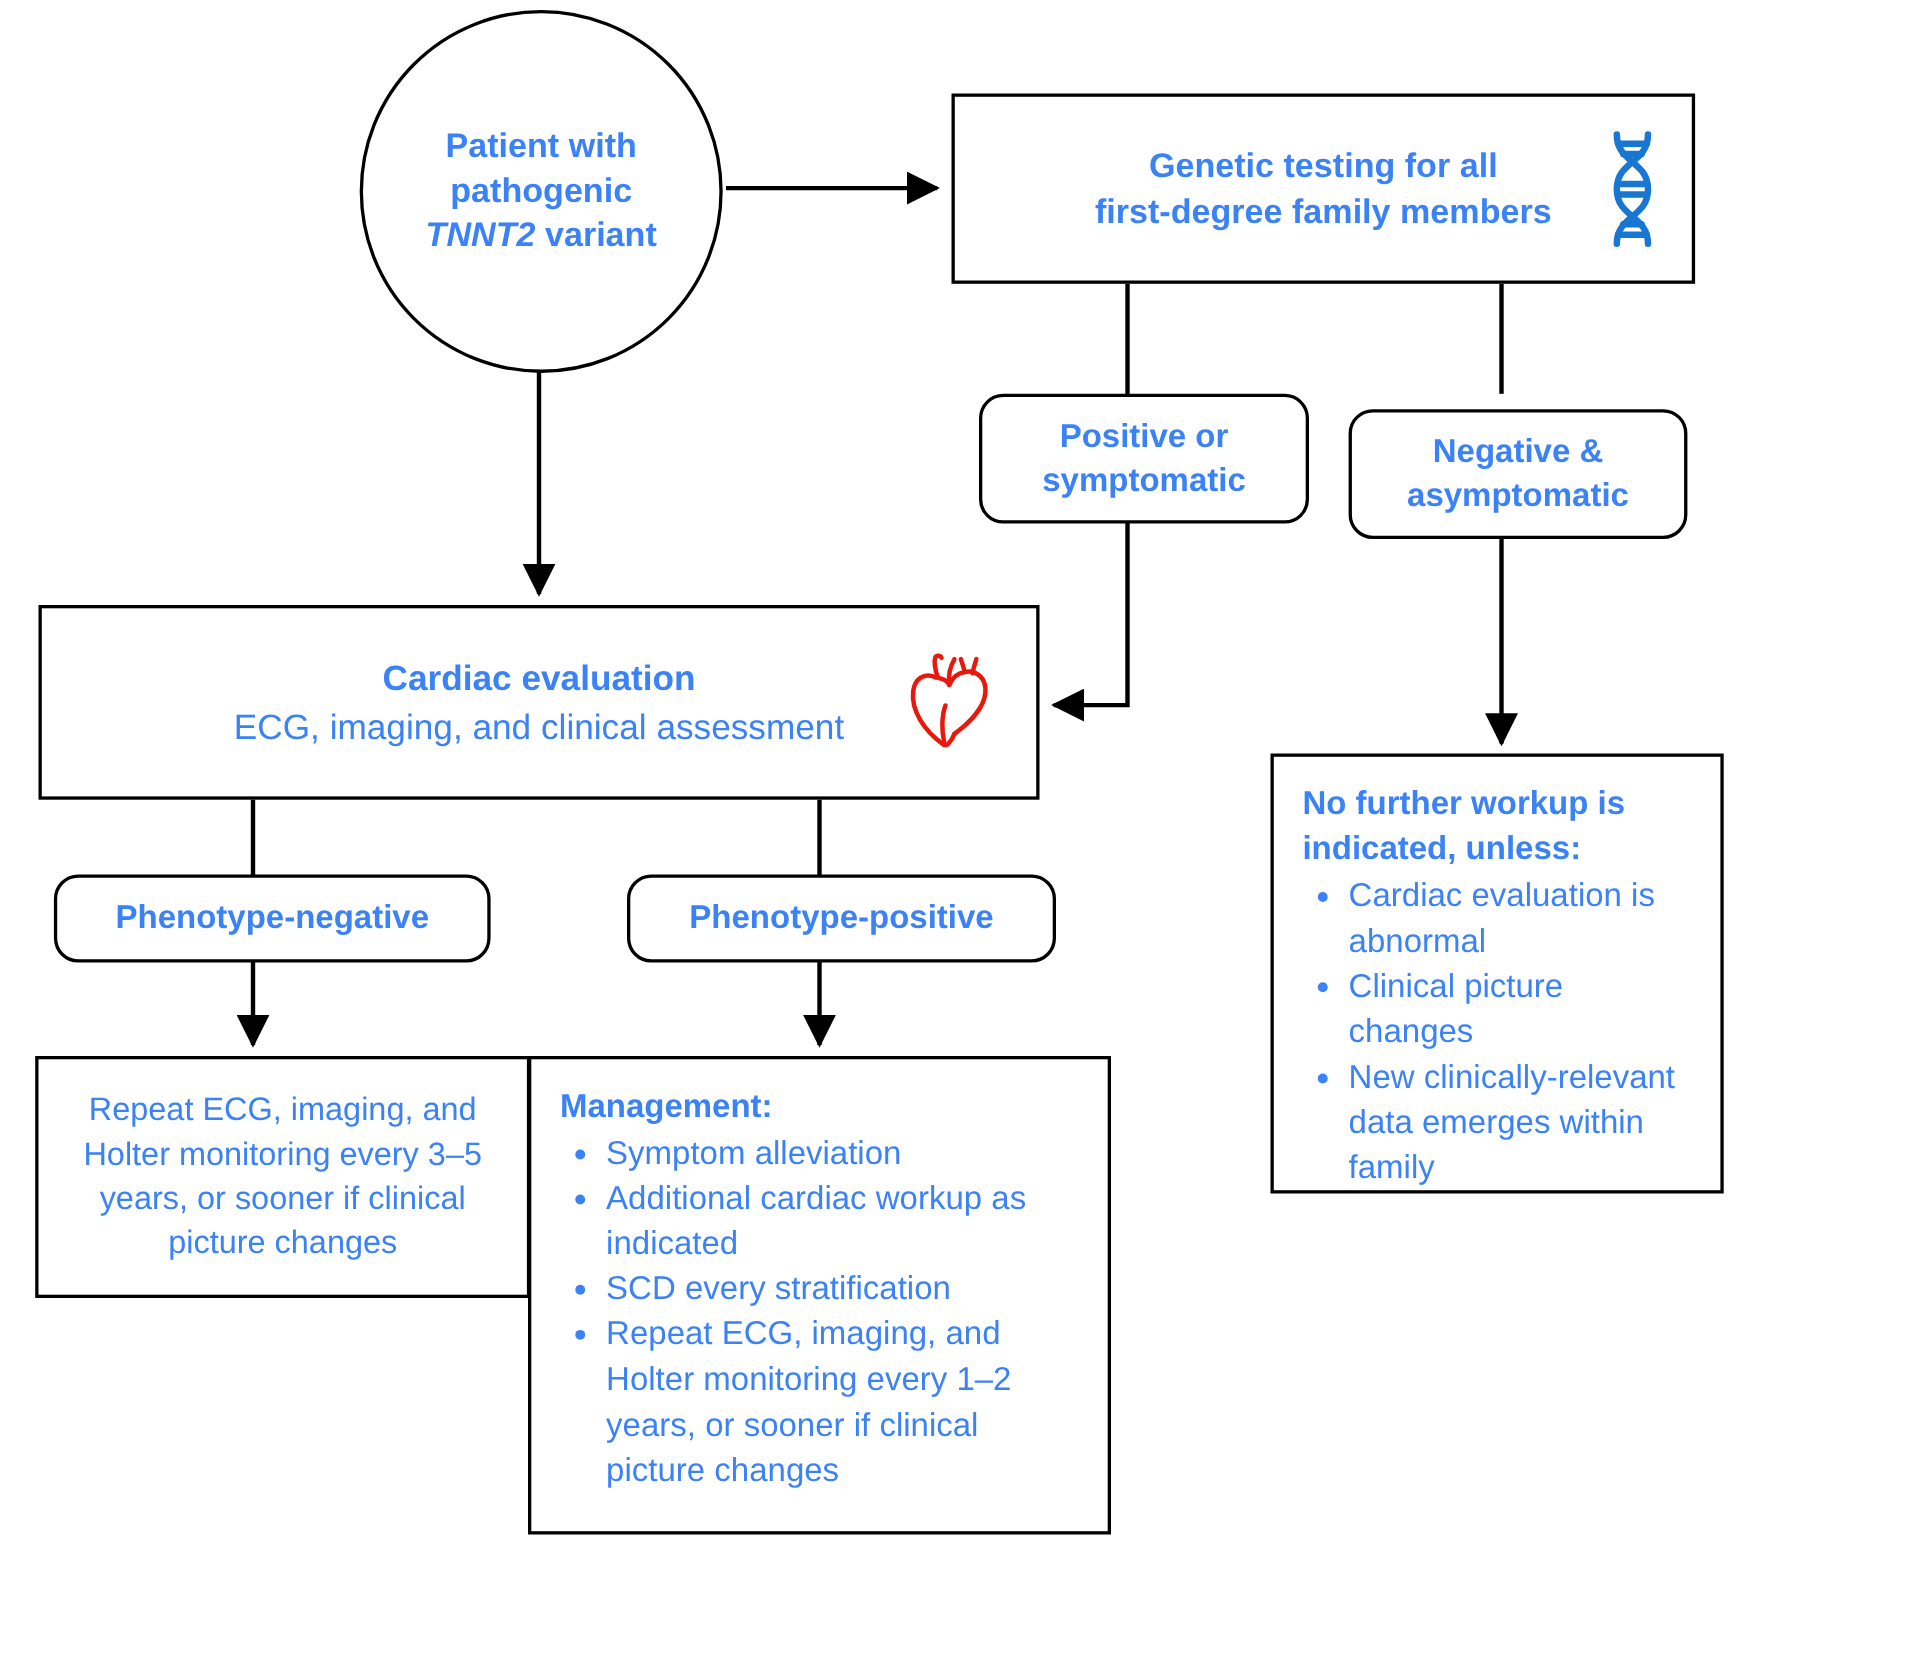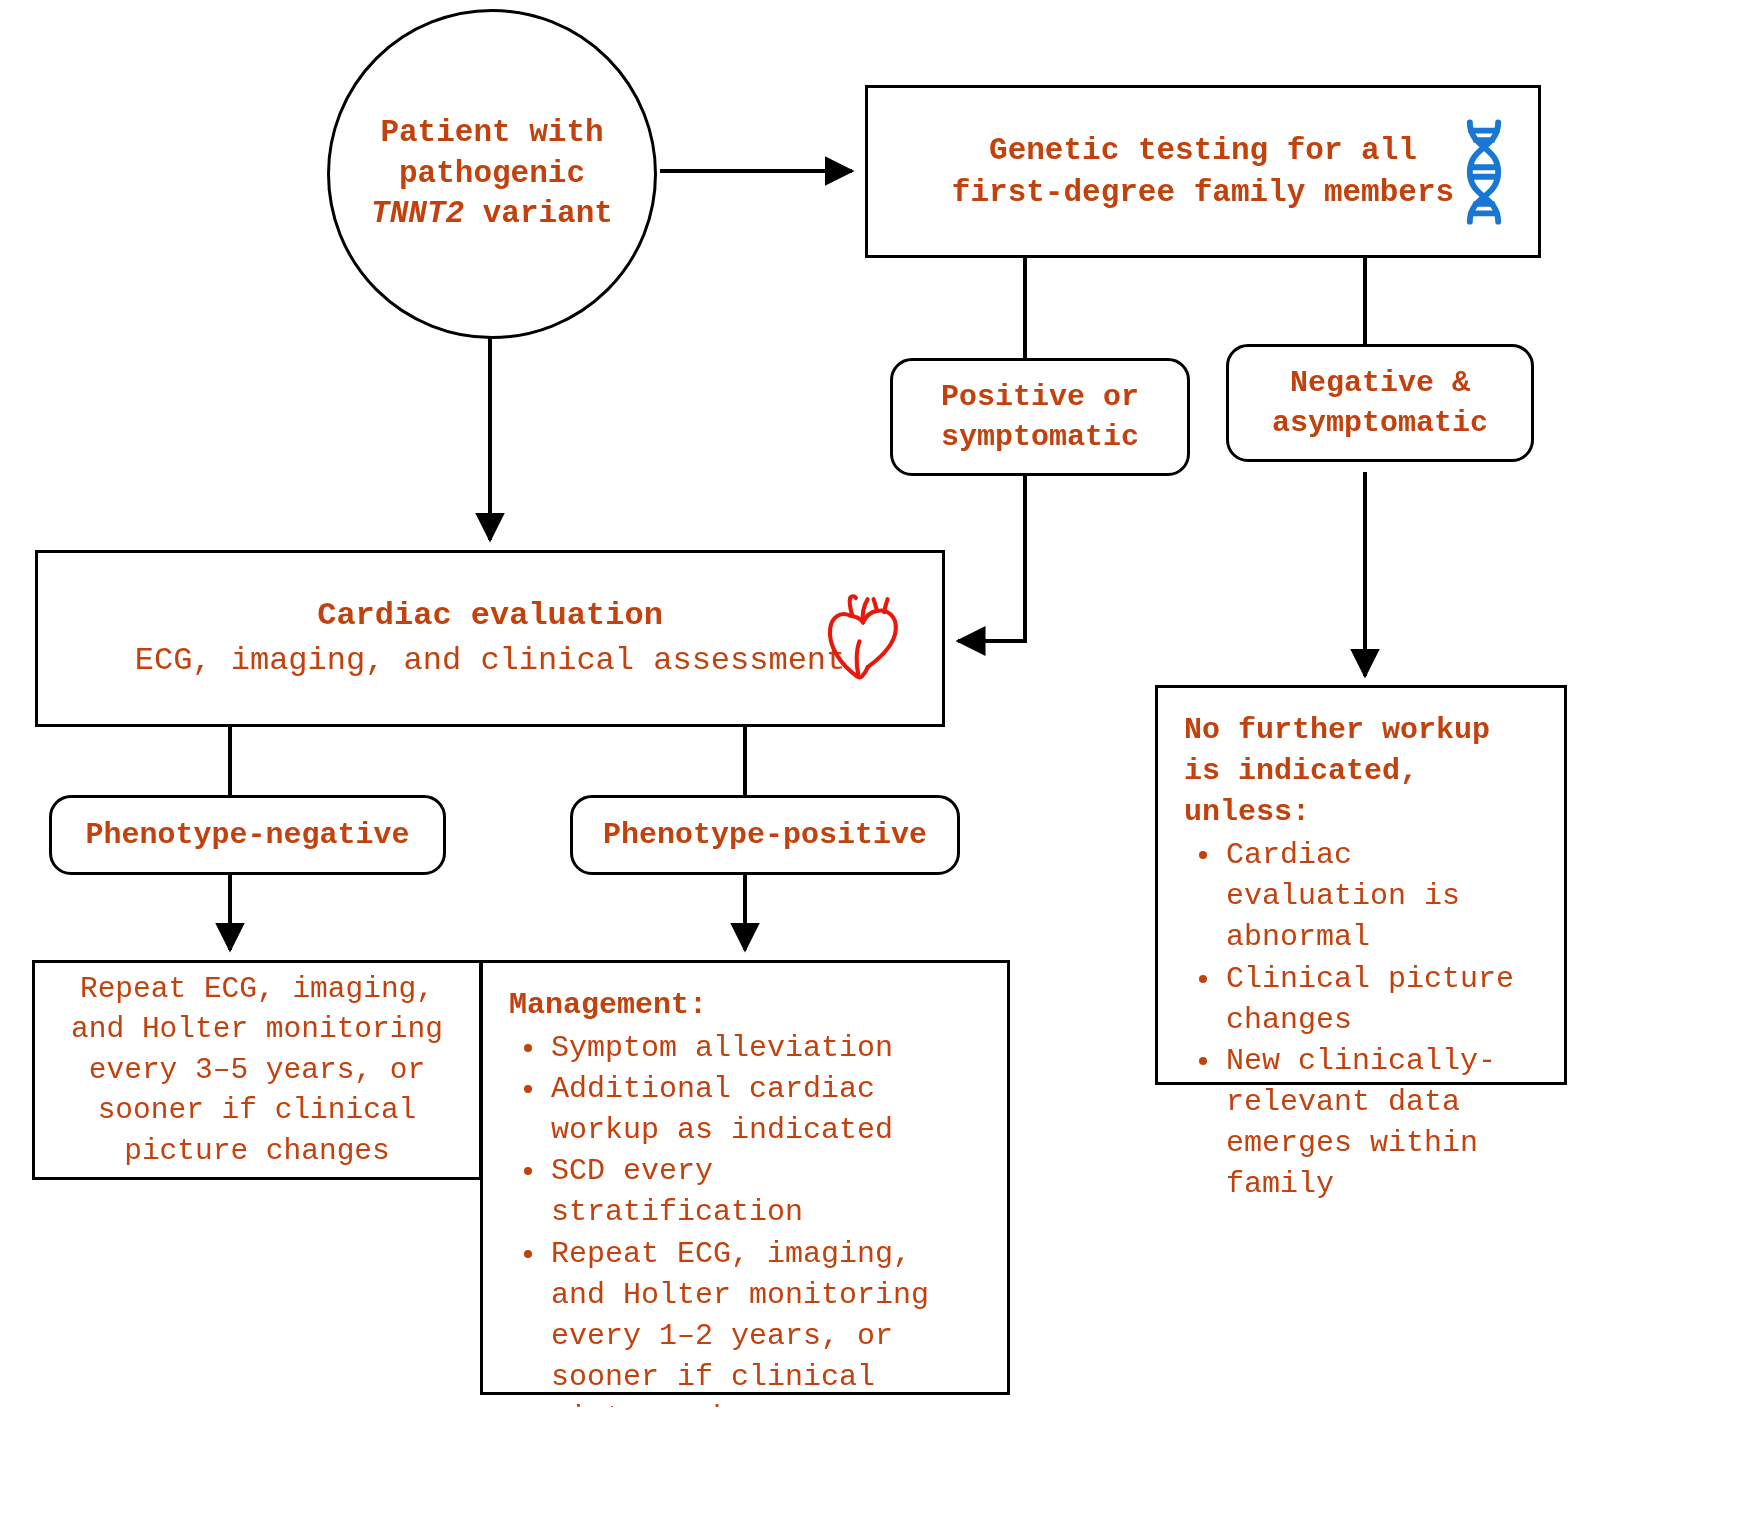--- a/index.html
+++ b/index.html
@@ -1,22 +1,22 @@
 <!DOCTYPE html>
 <html><head>
 <meta charset="utf-8">
 <style>
   html, body { margin: 0; padding: 0; background: #ffffff; }
   .canvas {
     position: relative;
     width: 1752px;
     height: 1407px;
     background: #ffffff;
-    color: #c2410c;
-    font-family: Liberation Mono, monospace;
+    color: #3b82f6;
+    font-family: Liberation Sans, sans-serif;
   }
   .canvas * { box-sizing: border-box; }
 
   .connectors {
     position: absolute;
     left: 0; top: 0;
     width: 1752px; height: 1517px;
     pointer-events: none;
   }
 
@@ -51,21 +51,21 @@
     position: absolute;
     right: 28px; top: 50%;
     transform: translateY(-50%);
     width: 52px; height: 112px;
   }
 
   .pill {
     font-size: 30px; font-weight: 700; line-height: 1.35;
   }
   .positive-box { left: 876px; top: 358px; width: 300px; height: 118px; }
-  .negative-box { left: 1212px; top: 344px; width: 308px; height: 118px; }
+  .negative-box { left: 1212px; top: 372px; width: 308px; height: 118px; }
 
   .cardiac-box {
     left: 35px; top: 550px;
     width: 910px; height: 177px;
     font-size: 32px; line-height: 1.38;
   }
   .cardiac-box .bold { font-weight: 700; }
   .cardiac-box .heart {
     position: absolute;
     right: 38px; top: 50%;

